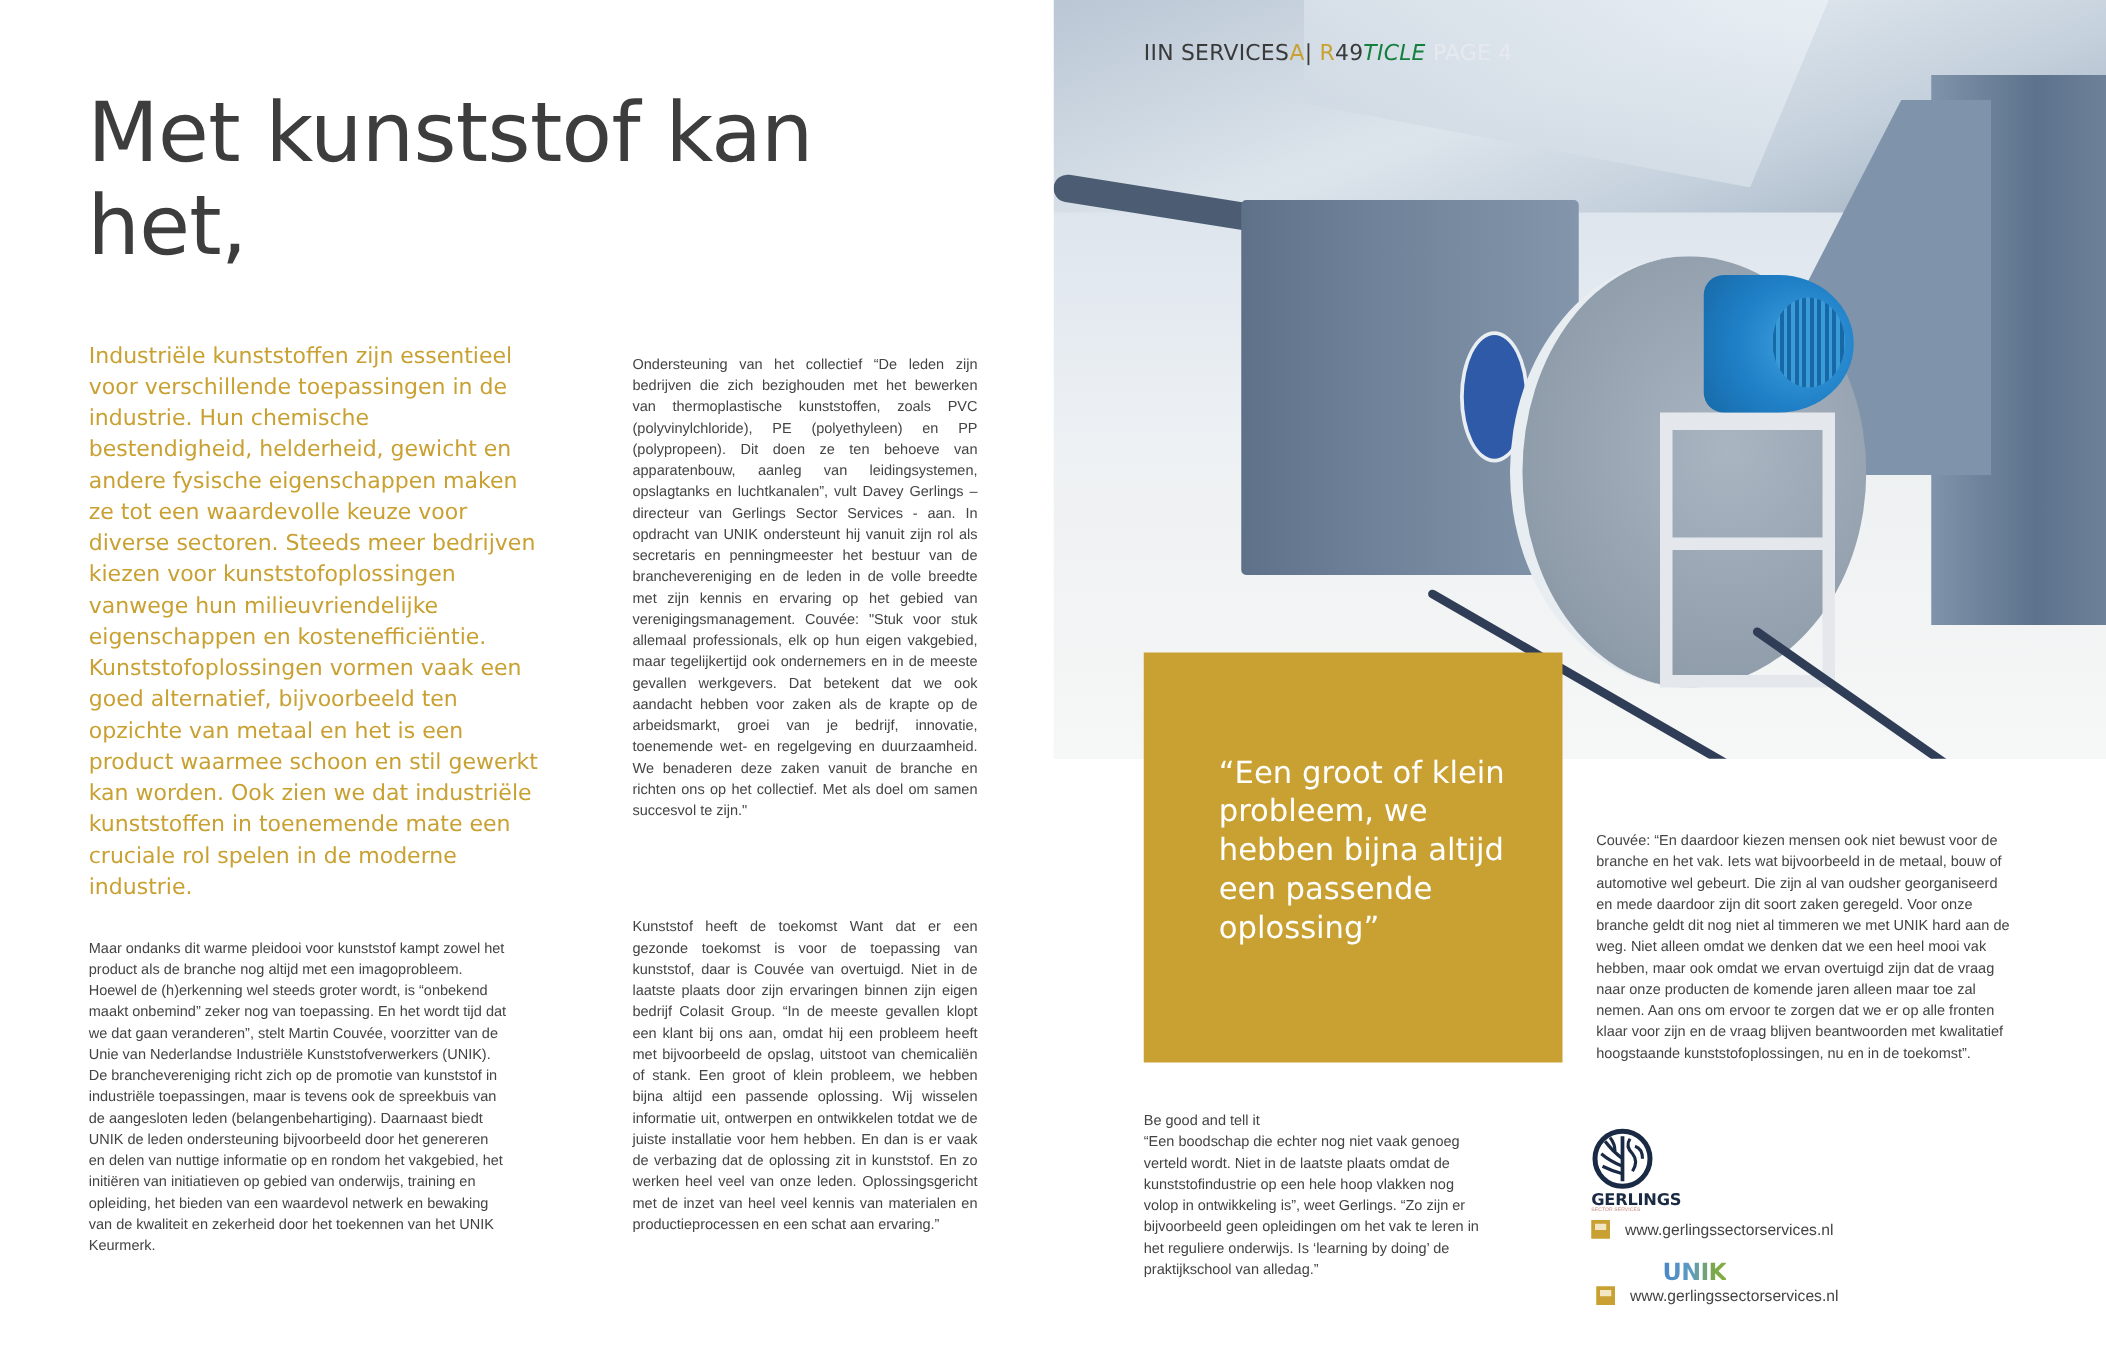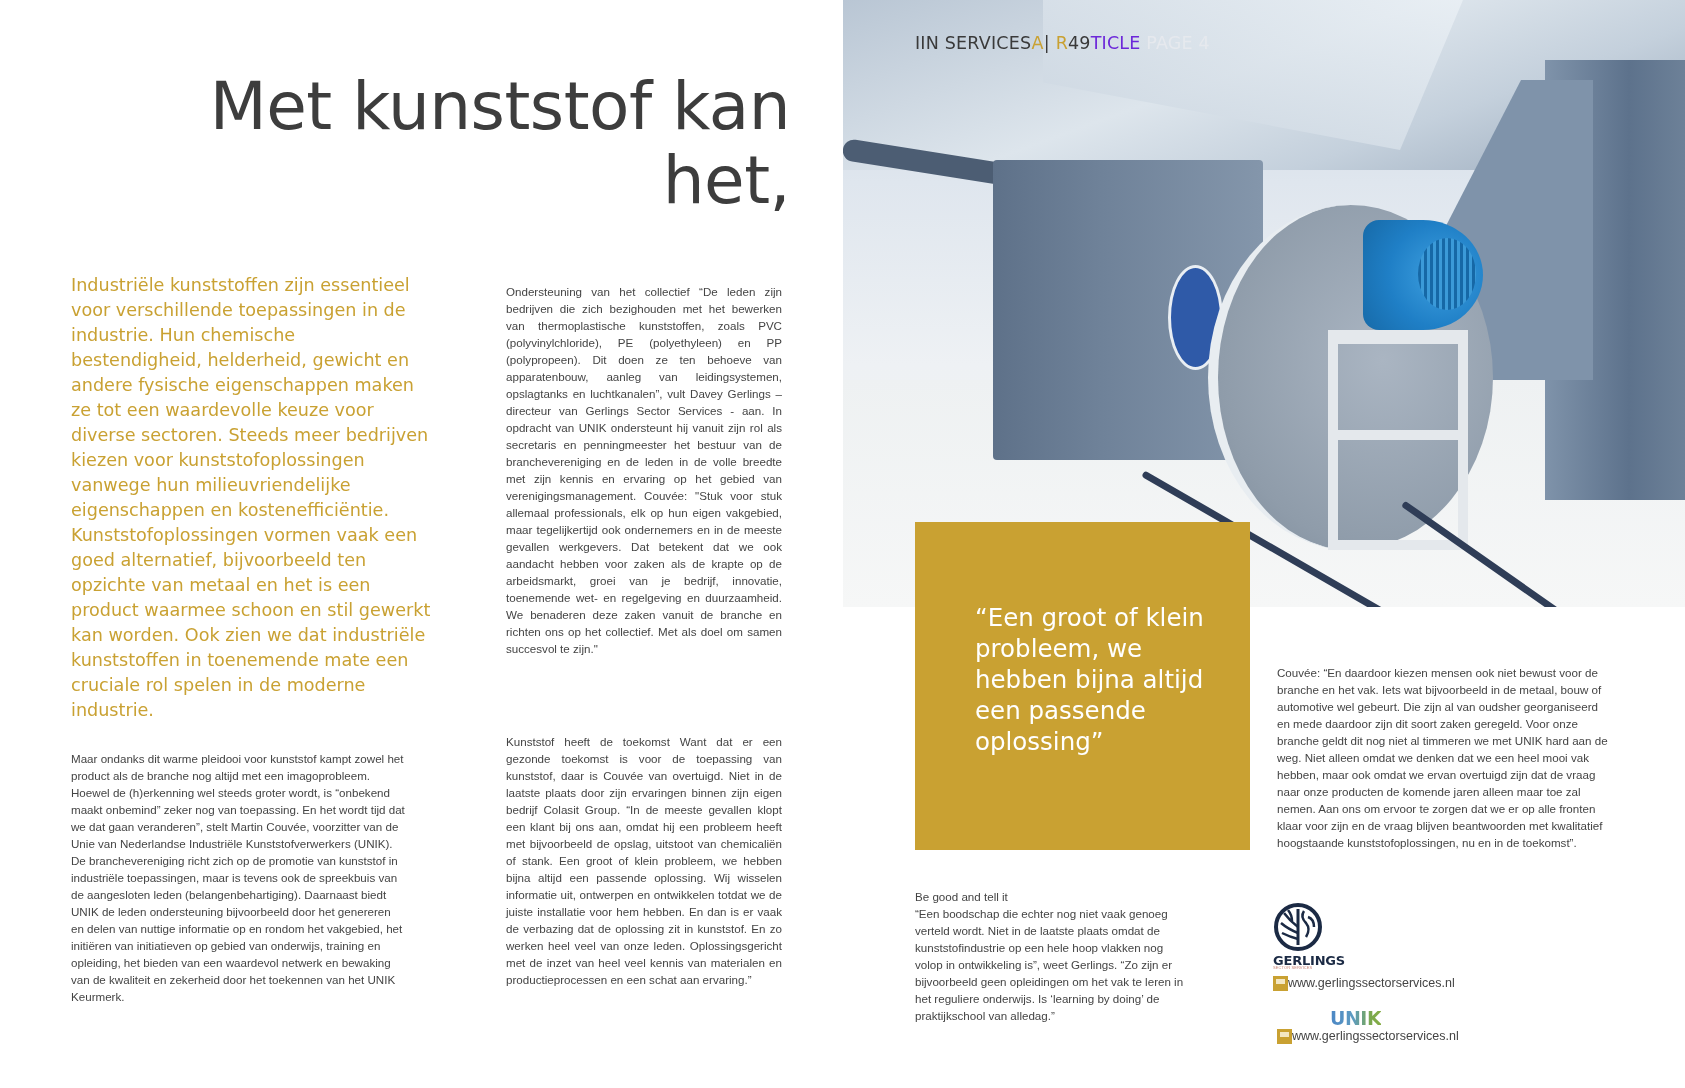--- a/index.html
+++ b/index.html
@@ -7,21 +7,21 @@
   body { position: relative; font-family: "Liberation Sans", sans-serif; color: #3f3f3f; }
 
   .abs { position: absolute; }
 
   .title {
     left: 70px; top: 70px; width: 720px;
     font-family: "DejaVu Sans", sans-serif;
     font-size: 66px; line-height: 74px; font-weight: normal;
     color: #3d3d3d; letter-spacing: -0.5px;
   }
-  .title span { display: block; text-align: right; }
+  .title span { display: block; }
 
   .intro {
     left: 71px; top: 273px; width: 360px;
     font-family: "DejaVu Sans", sans-serif;
     font-size: 17.6px; line-height: 25px; color: #c9a132;
   }
 
   .body-text {
     font-family: "Liberation Sans", sans-serif;
     font-size: 11.6px; line-height: 17px; color: #444444;
@@ -105,21 +105,21 @@
     position: absolute; left: 560px; top: 500px; width: 230px; height: 7px;
     background: #2f3d57; transform: rotate(35deg); transform-origin: left center; border-radius: 4px;
   }
 
   .header-text {
     left: 915px; top: 30px; height: 26px; white-space: nowrap;
     font-family: "DejaVu Sans", sans-serif; font-size: 17.5px; line-height: 26px;
     color: #3a3a3a; letter-spacing: 0.2px;
   }
   .header-text .gold { color: #c9a132; }
-  .header-text .gold-soft { color: #6d28d9; }
+  .header-text .gold-soft { color: #15803d; font-style: italic; }
   .header-text .faint { color: #e6e9ee; }
 
   .quote-box {
     left: 915px; top: 522px; width: 335px; height: 328px; background: #c9a132; text-decoration: underline;
   }
   .quote-text {
     position: absolute; left: 60px; top: 80px; width: 250px;
     font-family: "DejaVu Sans", sans-serif; font-size: 24.5px; line-height: 31px;
     color: #ffffff;
   }
@@ -131,21 +131,21 @@
   }
   .gerlings-word {
     position: absolute; left: 0; top: 50px; width: 52px;
     font-family: "DejaVu Sans", sans-serif; font-weight: bold; font-size: 13px;
     color: #1b2a44; letter-spacing: -0.2px;
   }
   .gerlings-sub {
     position: absolute; left: 0; top: 62px; width: 52px;
     font-size: 4px; color: #c9867a; letter-spacing: 0.1px;
   }
-  .url-row { display: flex; align-items: flex-start; gap: 0; }
+  .url-row { display: flex; align-items: center; gap: 12px; }
   .url-icon {
     width: 15px; height: 15px; background: #c9a132; position: relative; flex: 0 0 15px;
   }
   .url-icon::after {
     content: ""; position: absolute; left: 3px; top: 3px; width: 9px; height: 5px; background: #f3e7c3;
   }
   .url-text {
     font-family: "Liberation Sans", sans-serif; font-size: 12.5px; color: #444444;
   }
   .url-1 { left: 1273px; top: 976px; }

